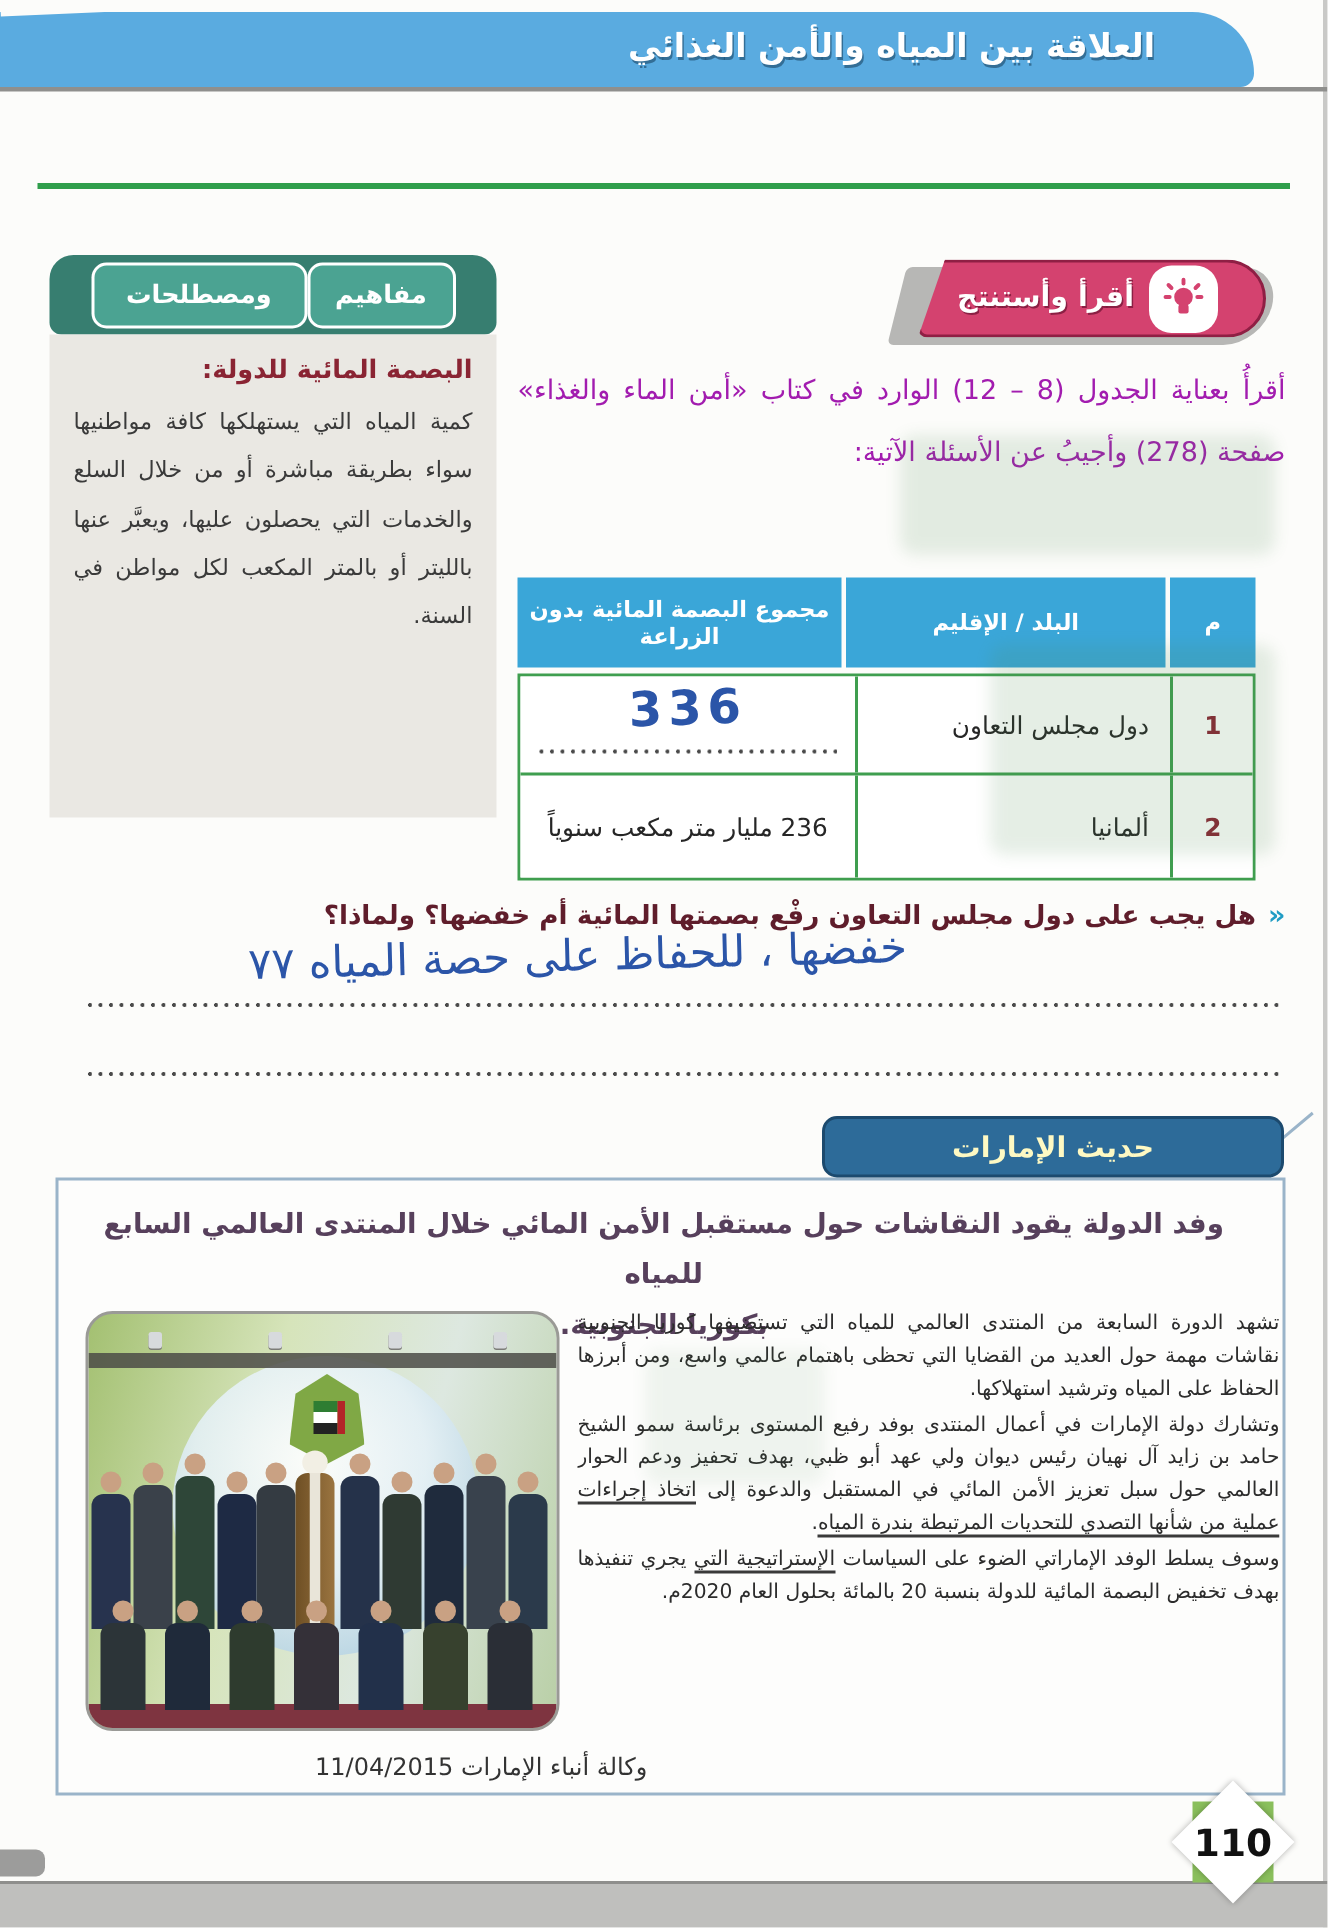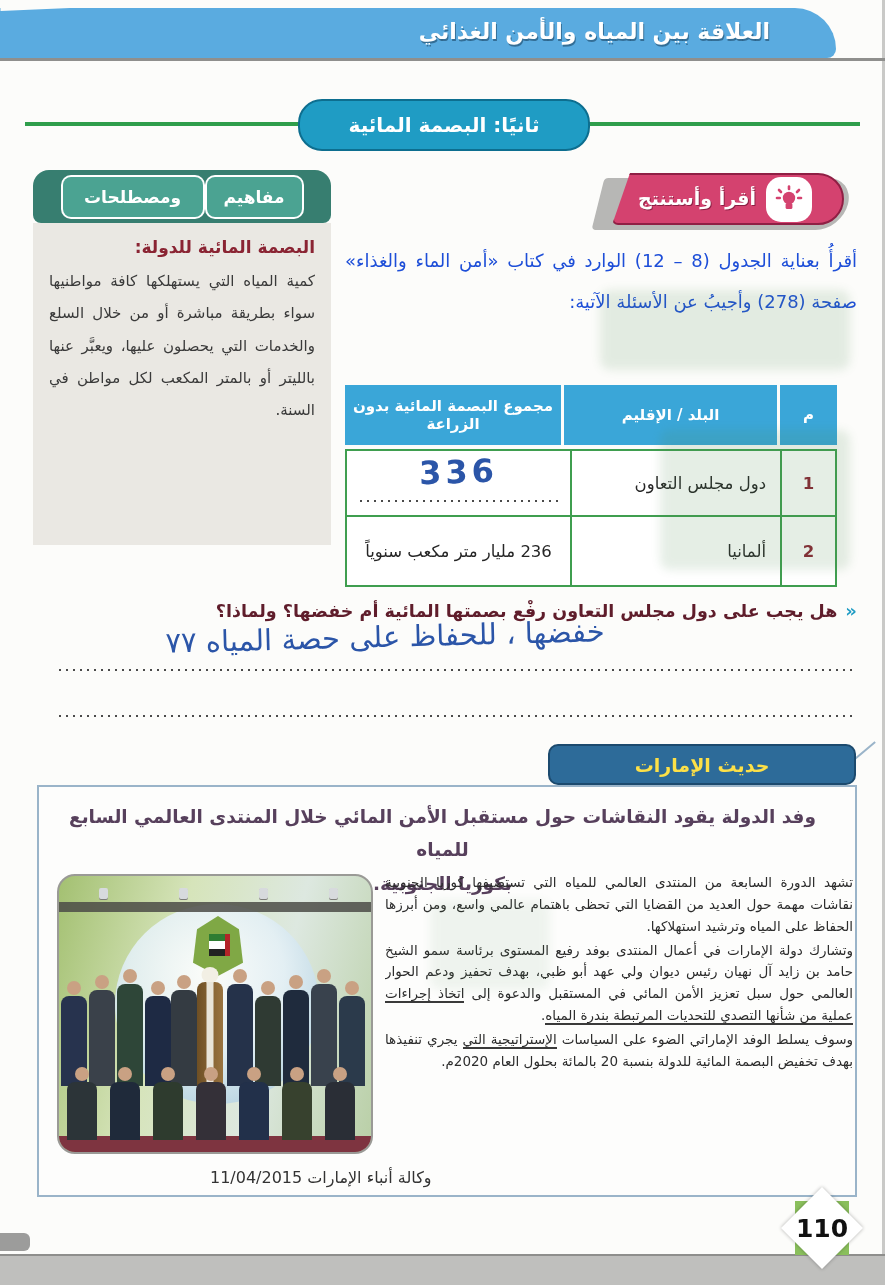--- a/index.html
+++ b/index.html
@@ -34,21 +34,21 @@
   .act-gray{position:absolute;top:178px;left:598px;width:250px;height:52px;background:#b7b7b5;
             border-radius:4px 26px 26px 4px;transform:skewX(-14deg);}
   .act-banner{position:absolute;top:173px;left:612px;width:232px;height:52px;background:var(--pink,#d4426f);
               border:2px solid #8f1f44;box-sizing:border-box;border-radius:6px 26px 26px 6px;
               clip-path:polygon(18px 0,100% 0,100% 100%,0 100%);}
   .act-label{position:absolute;top:187px;left:633px;width:128px;text-align:center;color:#fff;
              font-weight:bold;font-size:19px;text-shadow:1px 1px 0 rgba(90,10,40,.6);}
   .bulb-chip{position:absolute;top:177px;left:766px;width:46px;height:45px;background:#fff;
              border-radius:15px;display:flex;align-items:center;justify-content:center;}
   .intro{position:absolute;top:240px;left:345px;width:512px;direction:rtl;text-align:justify;
-         color:#1d4ed8;font-size:18px;line-height:2.3;font-weight:500;}
+         color:#a21caf;font-size:18px;line-height:2.3;font-weight:500;}
   .task-line{position:absolute;top:348px;left:345px;width:512px;direction:rtl;font-size:17.5px;
              color:#4c3338;font-weight:bold;}
   .tick{color:var(--teal,#1f9cc4);font-weight:bold;margin-left:8px;font-size:18px;}
   
   .wtable{position:absolute;top:385px;left:345px;width:492px;direction:rtl;}
   .thead{display:flex;gap:3px;}
   .th{background:var(--table_blue,#3aa6d8);color:#fff;font-weight:bold;font-size:15px;height:60px;
       display:flex;align-items:center;justify-content:center;text-align:center;box-sizing:border-box;padding:0 6px;}
   .th-num{width:57px;}
   .th-country{width:213px;}
@@ -73,21 +73,21 @@
   .handwriting{position:absolute;top:620px;left:150px;width:470px;direction:rtl;text-align:center;
                color:var(--hand_blue,#2b55a8);font-size:29px;transform:rotate(-1.5deg);font-weight:500;}
   .dots{position:absolute;height:4px;left:58px;right:30px;
         background-image:radial-gradient(circle at 2px 2px,#4a4a4a 1.2px,transparent 1.5px);
         background-size:7px 4px;background-repeat:repeat-x;}
   .dots.d1{top:668px;}
   .dots.d2{top:714px;}
   
   .uae-banner{position:absolute;top:744px;left:548px;width:308px;height:41px;
               background:var(--banner_blue,#2d6b99);border:2px solid #1c4a6e;box-sizing:border-box;
-              border-radius:10px;color:#fde047;font-weight:bold;font-size:19px;
+              border-radius:10px;color:#fef9c3;font-weight:bold;font-size:19px;
               display:flex;align-items:center;justify-content:center;}
   .uae-diag{position:absolute;left:843px;top:768px;width:42px;height:2px;background:#9ab4c9;
             transform:rotate(-40deg);transform-origin:left center;}
   .uae-box{position:absolute;top:785px;left:37px;width:820px;height:412px;border:2px solid #9ab4c9;
            box-sizing:border-box;background:rgba(255,255,255,.35);}
   .uae-headline{position:absolute;top:800px;left:55px;right:55px;direction:rtl;text-align:center;
                 color:#57405c;font-weight:bold;font-size:18.5px;line-height:1.8;}
   .uae-text{position:absolute;top:872px;left:385px;width:468px;height:298px;overflow:hidden;
             direction:rtl;text-align:justify;color:#2c2c2c;font-size:13.5px;line-height:1.62;}
   .uae-text p{margin:0 0 2px 0;}
@@ -136,21 +136,20 @@
 <body>
 
 <div class="page">
 
   <div class="hdr-band"></div>
   <div class="hdr-sliver"></div>
   <div class="hdr-title">العلاقة بين المياه والأمن الغذائي</div>
   <div class="hdr-underline"></div>
 
   <div class="green-rule"></div>
-  <div class="sec-banner">ثانيًا: البصمة المائية</div>
 
   <div class="tabbar">
     <div class="tab t1">مفاهيم</div>
     <div class="tab t2">ومصطلحات</div>
   </div>
   <div class="termbox">
     <div class="term-title">البصمة المائية للدولة:</div>
     <div class="term-body">كمية المياه التي يستهلكها كافة مواطنيها سواء بطريقة مباشرة أو من خلال السلع والخدمات التي يحصلون عليها، ويعبَّر عنها بالليتر أو بالمتر المكعب لكل مواطن في السنة.</div>
   </div>
 

